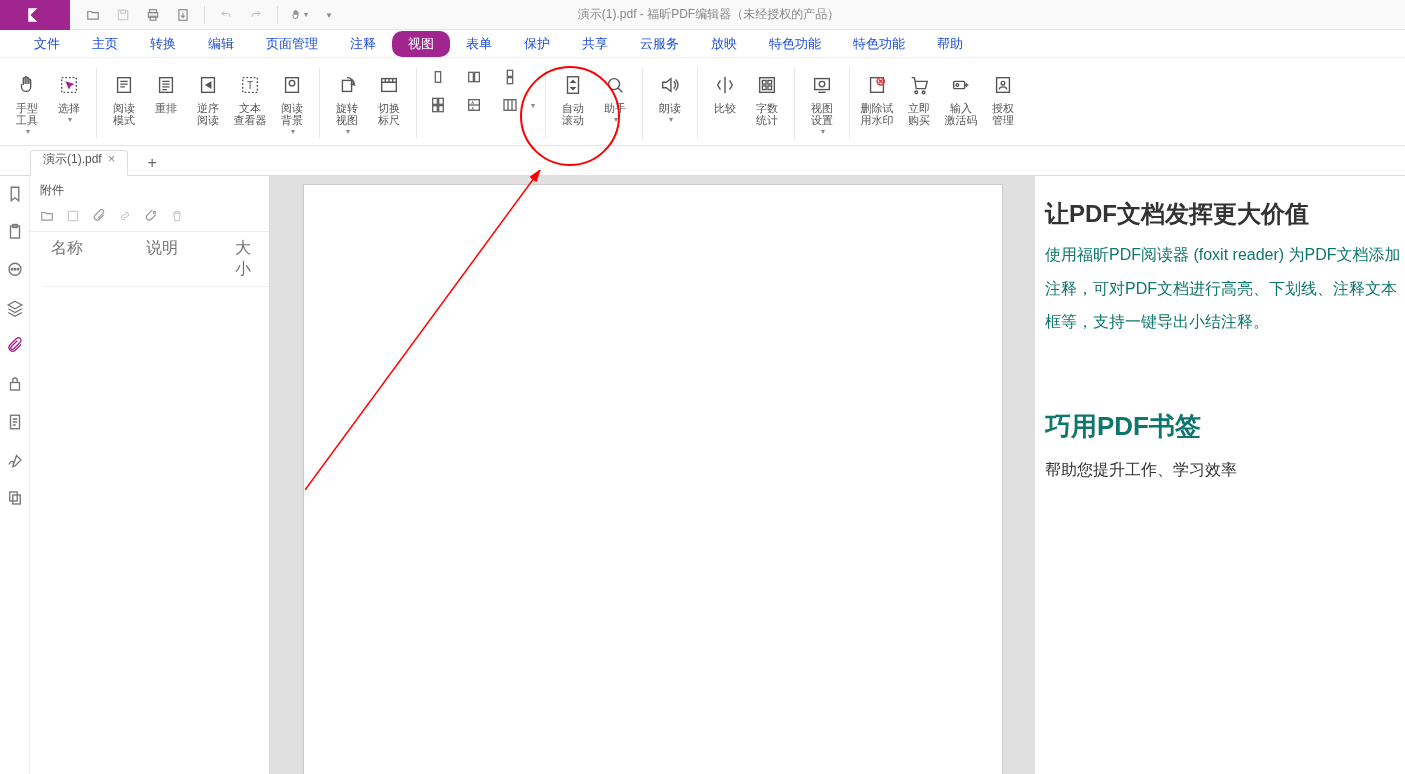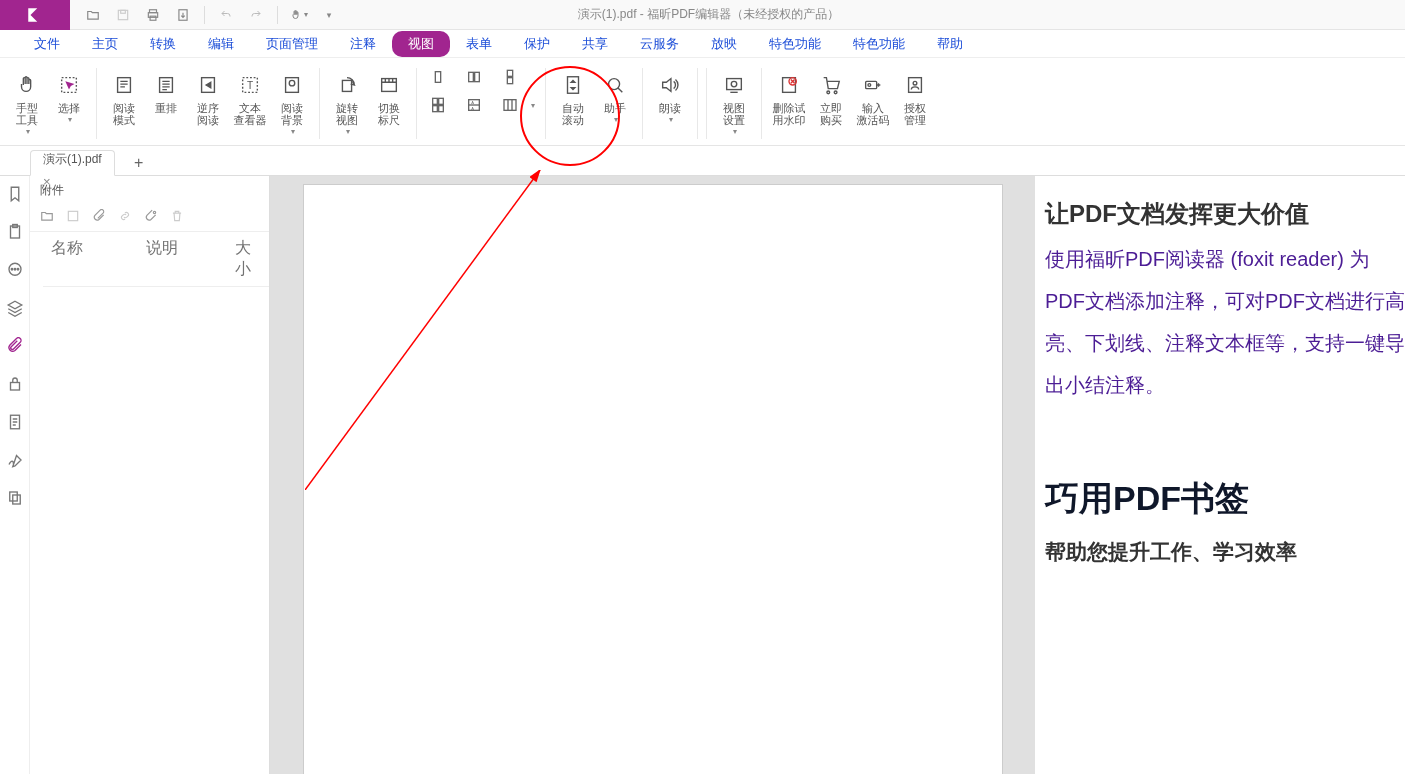--- a/index.html
+++ b/index.html
@@ -28,21 +28,21 @@
 .ribbon-btn .rlabel { font-size:11px; color:#555; text-align:center; line-height:12px; margin-top:2px; white-space:pre; }
 .ribbon-btn.has-drop .rlabel::after { content:" \25BE"; font-size:8px; color:#888; display:block; }
 .ribbon-smalls { display:flex; flex-direction:column; gap:6px; padding:4px 2px; }
 .ribbon-small-row { display:flex; gap:6px; }
 .ribbon-small { width:30px; height:22px; display:flex; align-items:center; justify-content:center; color:#666; cursor:pointer; border:1px solid transparent; }
 .ribbon-small svg { width:18px; height:16px; }
 .small-drop { width:8px; display:flex; align-items:center; color:#888; font-size:8px; }
 
 
 .tabbar { height: 30px; display:flex; align-items:flex-end; padding-left: 30px; background:#fff; border-bottom:1px solid #ddd; }
-.doctab { height:26px; display:flex; align-items:flex-start; padding: 0 12px; border:1px solid #ddd; border-bottom:1px solid #fff; border-radius: 4px 4px 0 0; background:#fff; gap:6px; font-size:12px; color:#555; position:relative; top:1px;flex-direction:column; }
+.doctab { height:26px; display:flex; align-items:flex-start; padding: 0 12px; border:1px solid #ddd; border-bottom:1px solid #fff; border-radius: 4px 4px 0 0; background:#fff; gap:6px; font-size:12px; color:#555; position:relative; top:1px; }
 .doctab .close { color:#888; cursor:pointer; font-size:13px; }
 .newtab { width:24px; height:24px; display:flex; align-items:center; justify-content:center; color:#666; margin-left:12px; cursor:pointer; font-size:16px; }
 
 
 .workspace { display:flex; height: 730px; }
 .left-rail { width: 30px; background:#fff; border-right:1px solid #eee; display:flex; flex-direction:column; align-items:center; padding-top:8px; gap:18px; }
 .rail-btn { width:20px; height:20px; display:flex; align-items:center; justify-content:center; color:#777; cursor:pointer; }
 .rail-btn.active { color:#a1258f; }
 
 .panel { width: 240px; background:#fff; border-right:1px solid #ddd; display:flex; flex-direction:column; }
@@ -53,23 +53,23 @@
 .ph { padding:6px 8px; }
 .ph1 { width:95px; }
 .ph2 { flex:1; }
 .ph3 { width:42px; }
 
 .canvas-area { flex:1; background:#e0e0e0; position:relative; display:flex; justify-content:center; padding-top:4px; }
 .page { width:700px; background:#fff; border:1px solid #ccc; margin-top:4px; }
 
 .right-content { width:370px; background:#fff; padding: 22px 0 0 10px; overflow:hidden; }
 .rc-h1 { font-size:24px; font-weight:bold; color:#333; margin-bottom:8px; }
-.rc-p { font-size:20px; color:#4c1d95; line-height:2.1; margin-bottom:40px; }
-.rc-h2 { font-size:34px; font-weight:bold; color:#0f172a; margin-top:70px; margin-bottom:16px; }
-.rc-h3 { font-size:21px; font-weight:bold; color:#333; margin-bottom:18px; }
+.rc-p { font-size:16px; color:#0f766e; line-height:2.1; margin-bottom:40px; }
+.rc-h2 { font-size:26px; font-weight:bold; color:#0f766e; margin-top:70px; margin-bottom:16px; }
+.rc-h3 { font-size:16px; font-weight:normal; color:#333; margin-bottom:18px; }
 
 
 .anno-circle { position:absolute; width:100px; height:100px; border:2px solid red; border-radius:50%; left:520px; top:66px; pointer-events:none; z-index:50; }
 .anno-line { position:absolute; left:305px; top:170px; width:265px; height:320px; pointer-events:none; z-index:50; }
 </style>
 </head>
 <body>
 
 <div class="titlebar">
   <div class="app-logo">
@@ -313,20 +313,43 @@
     <div class="ribbon-btn has-drop">
         <div class="ricon">
           <svg width="22" height="22" viewBox="0 0 24 24" fill="none" stroke="#555" stroke-width="1.5">
             <path d="M4 9v6h4l5 4V5l-5 4H4zM16 8a5 5 0 010 8M18 6a8 8 0 010 12"></path>
           </svg>
         </div>
         <div class="rlabel">朗读</div>
       </div>
   </div>
   <div class="ribbon-sep"></div>
+  <div class="ribbon-group">
+    <div class="ribbon-btn">
+        <div class="ricon">
+          <svg width="22" height="22" viewBox="0 0 24 24" fill="none" stroke="#555" stroke-width="1.5">
+            <path d="M12 3v18M7 7l-3 5 3 5M17 7l3 5-3 5"></path>
+          </svg>
+        </div>
+        <div class="rlabel">比较</div>
+      </div>
+    <div class="ribbon-btn">
+        <div class="ricon">
+          <svg width="22" height="22" viewBox="0 0 24 24" fill="none" stroke="#555" stroke-width="1.5">
+            <rect x="4" y="4" width="16" height="16"></rect>
+            <rect x="7" y="7" width="4" height="4"></rect>
+            <rect x="13" y="7" width="4" height="4"></rect>
+            <rect x="7" y="13" width="4" height="4"></rect>
+            <rect x="13" y="13" width="4" height="4"></rect>
+          </svg>
+        </div>
+        <div class="rlabel">字数
+统计</div>
+      </div>
+  </div>
   <div class="ribbon-sep"></div>
   <div class="ribbon-group">
     <div class="ribbon-btn has-drop">
         <div class="ricon">
           <svg width="22" height="22" viewBox="0 0 24 24" fill="none" stroke="#555" stroke-width="1.5">
             <rect x="4" y="5" width="16" height="12"></rect>
             <circle cx="12" cy="11" r="3"></circle>
             <path d="M8 20h8"></path>
           </svg>
         </div>

